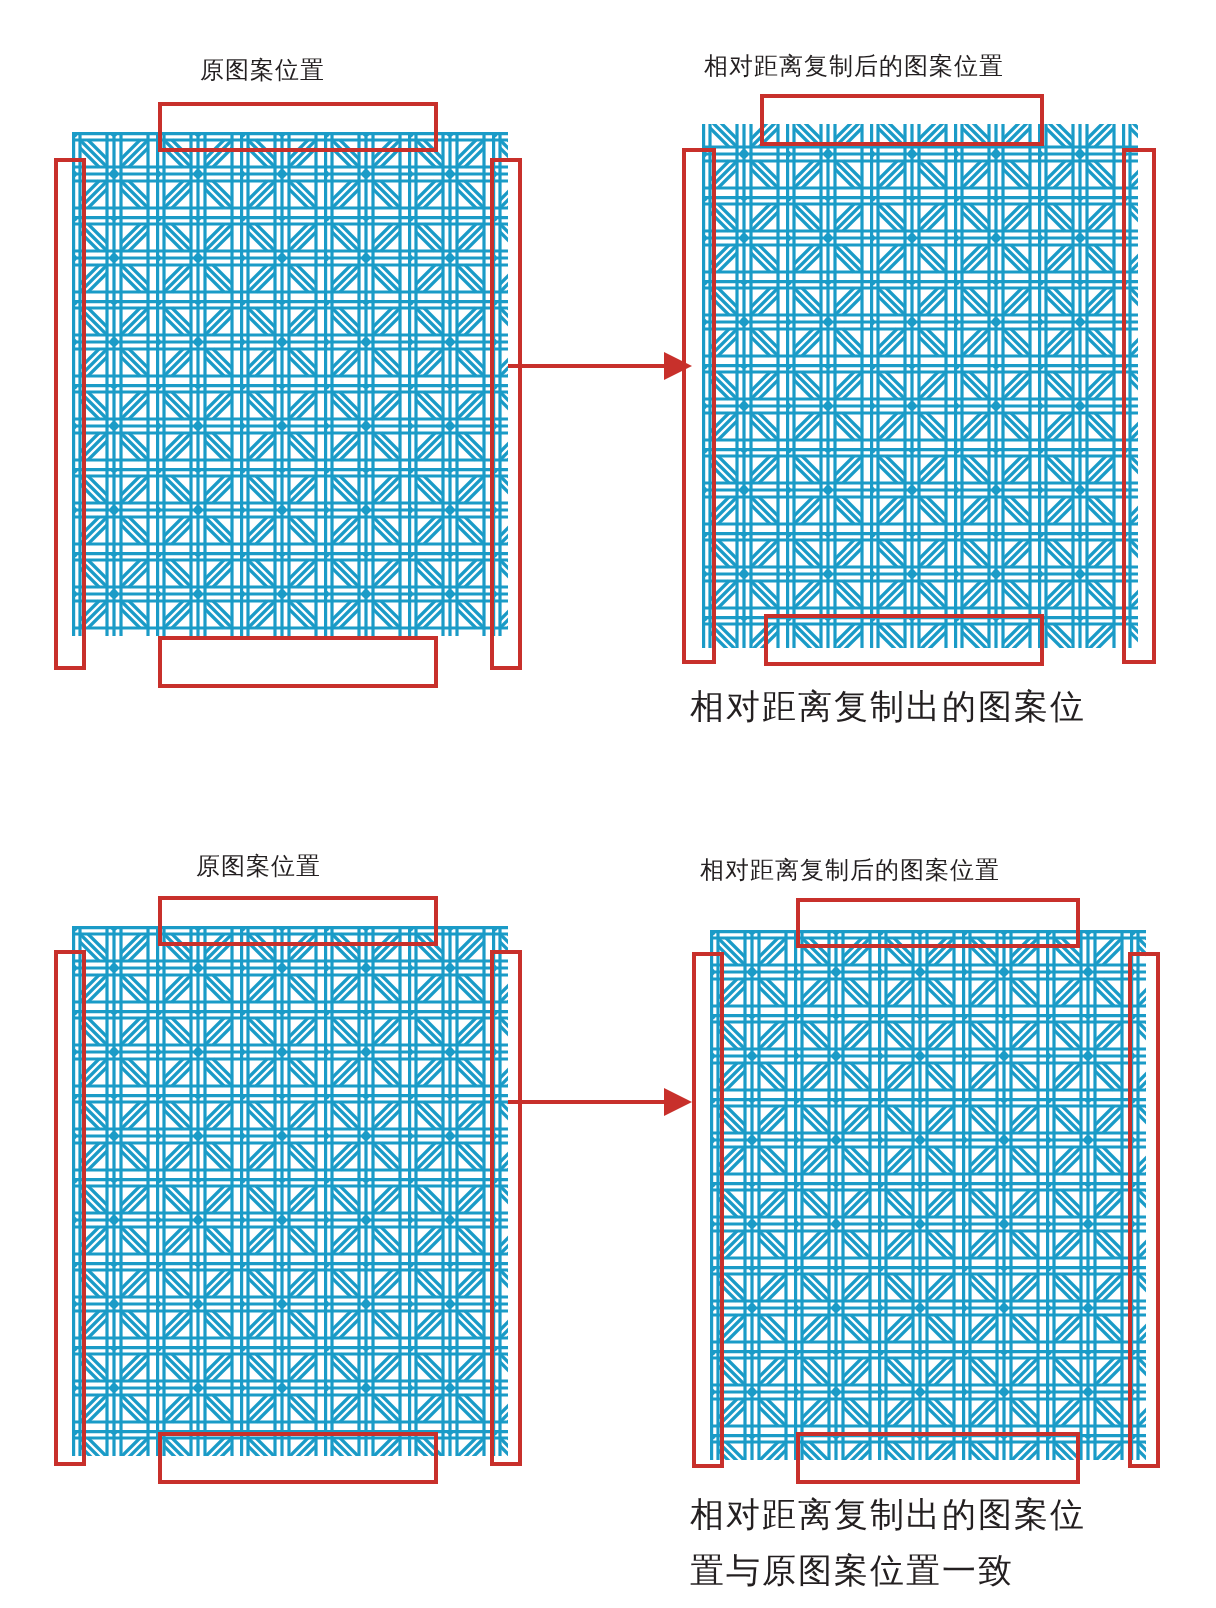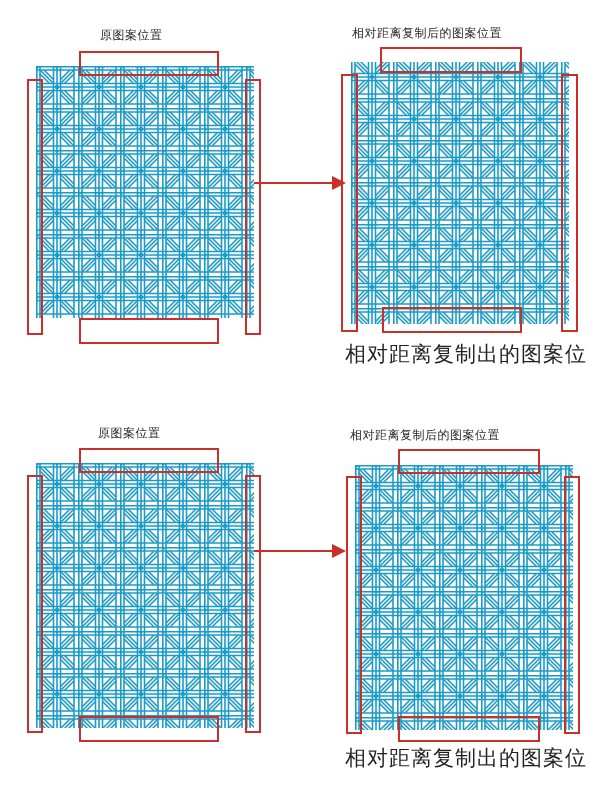--- a/index.html
+++ b/index.html
@@ -1,19 +1,19 @@
 <!DOCTYPE html>
 <html><head>
 <meta charset="utf-8">
 <style>
   html, body { margin: 0; padding: 0; background: #ffffff; }
   body { width: 608px; height: 804px; position: relative; overflow: hidden;
          font-family: "DejaVu Sans", "Liberation Sans", sans-serif; color: #231f20; }
   .label { position: absolute; font-size: 12px; line-height: 22px; white-space: nowrap; letter-spacing: 0.5px; }
-  .caption { position: absolute; font-size: 21px; line-height: 28px; letter-spacing: 1px; }
+  .caption { position: absolute; font-size: 17px; line-height: 28px; letter-spacing: 1px; }
   .pattern { position: absolute; overflow: hidden; }
   .pattern svg { display: block; }
   .rbox { position: absolute; border: 2px solid #c8302b; box-sizing: border-box; background: transparent; }
   .arrow { position: absolute; }
 </style>
 </head>
 <body>
 
 <svg width="0" height="0" style="position:absolute">
   <defs>
@@ -116,14 +116,15 @@
     <svg width="218" height="265">
         <rect width="218" height="265" fill="url(#lattice)"></rect>
       </svg>
   </div>
   <div class="rbox" style="left:398px; top:449px; width:142px; height:25px;"></div>
   <div class="rbox" style="left:346px; top:476px; width:16px; height:258px;"></div>
   <div class="rbox" style="left:564px; top:476px; width:16px; height:258px;"></div>
   <div class="rbox" style="left:398px; top:716px; width:142px; height:26px;"></div>
   <div class="caption" style="left:345px; top:744px;">
     <div>相对距离复制出的图案位</div>
+    <div>置与原图案位置一致</div>
   </div>
 </div>
 
 </body></html>

